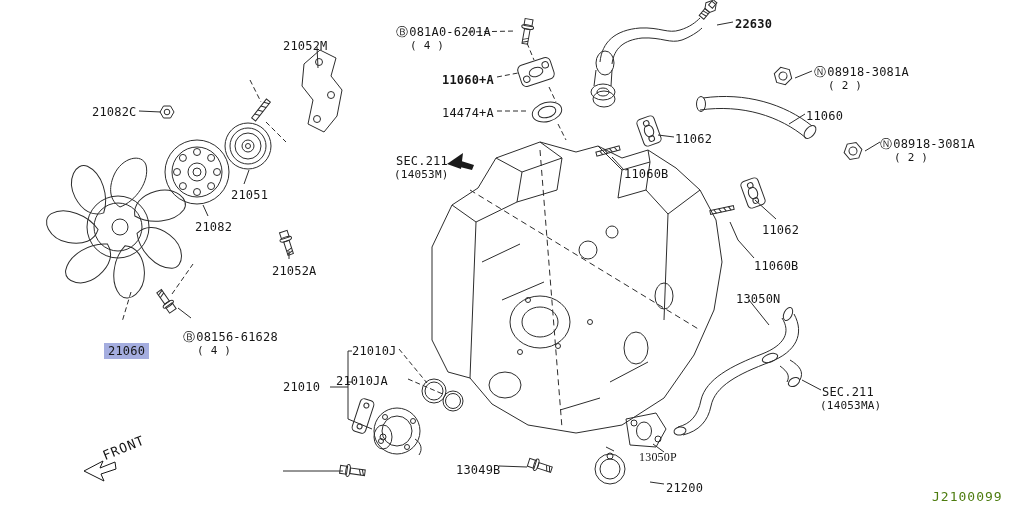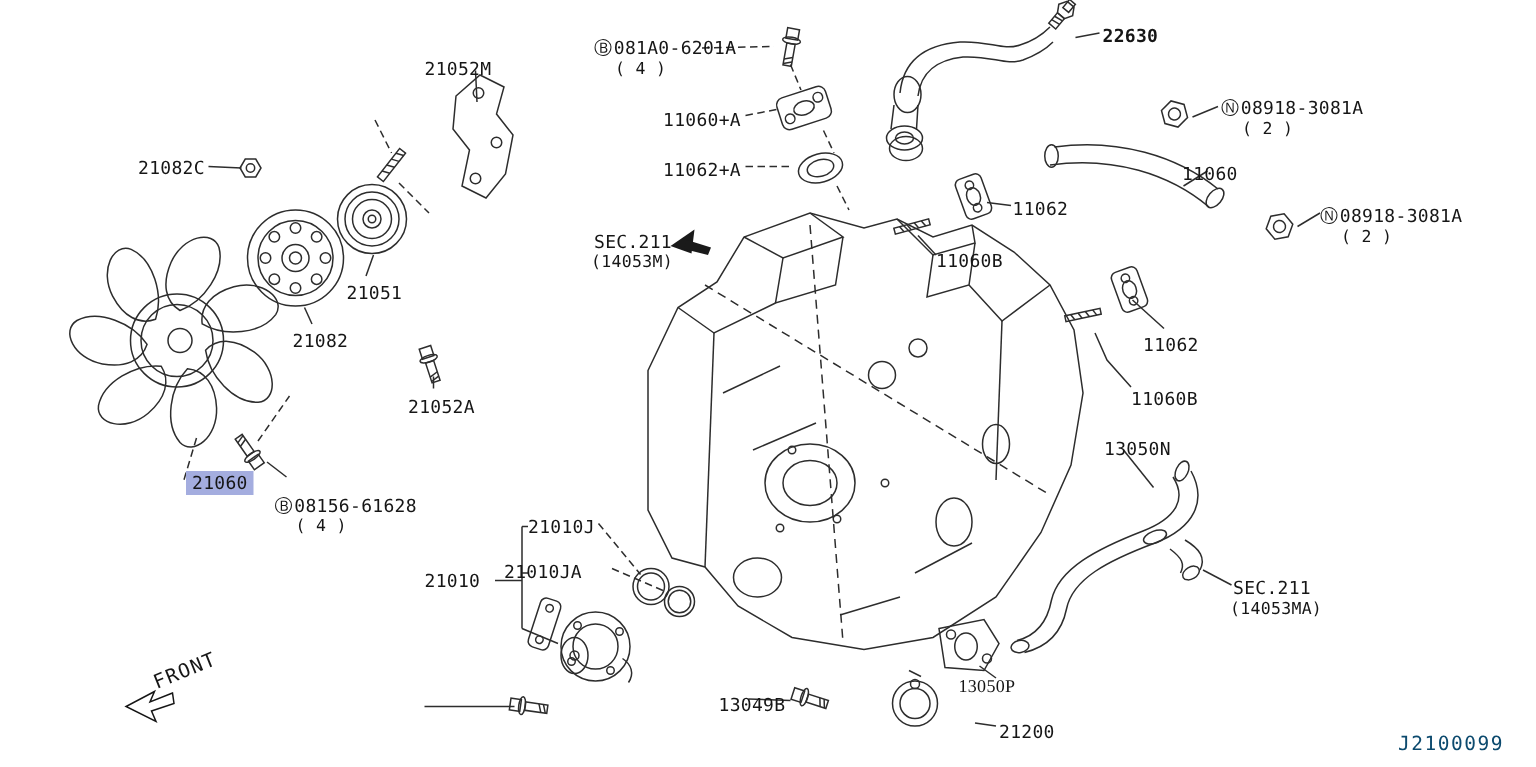--- a/index.html
+++ b/index.html
@@ -42,21 +42,21 @@
     color: #161616;
     transform: rotate(-22deg);
     transform-origin: left bottom;
   }
   .drawing-code {
     position: absolute;
     left: 932px;
     top: 489px;
     font-size: 13px;
     letter-spacing: 1px;
-    color: #0c4a6e;
+    color: #4d7c0f;
   }
 </style>
 </head>
 <body>
 
 <div class="stage">
 
   <svg width="1024" height="511" viewBox="0 0 1024 511" stroke="#2d2d2d" fill="none" stroke-width="1">
 
     <g>
@@ -358,41 +358,41 @@
 
     <g>
       <path d="M115,462 L100,468 L103,461 L84,471 L104,481 L101,474 L116,469 Z" fill="#ffffff" stroke="#161616"></path>
     </g>
   </svg>
 
   <div id="label-layer">
       <div class="part-label" style="left: 283px; top: 40px; text-align: right;"><span><span class="main">21052M</span></span></div>
       <div class="part-label" style="left: 396px; top: 26px;"><span><span class="prefix">Ⓑ</span><span class="main">081A0-6201A</span></span><div class="sub">( 4 )</div></div>
       <div class="part-label" style="left: 735px; top: 18px; font-weight: bold;"><span><span class="main">22630</span></span></div>
-      <div class="part-label" style="left: 442px; top: 74px;"><span><span class="main">11060+A</span></span></div>
+      <div class="part-label" style="left: 442px; top: 74px; font-weight: bold;"><span><span class="main">11060+A</span></span></div>
       <div class="part-label" style="left: 814px; top: 66px;"><span><span class="prefix">Ⓝ</span><span class="main">08918-3081A</span></span><div class="sub">( 2 )</div></div>
-      <div class="part-label" style="left: 442px; top: 107px;"><span><span class="main">11062+A</span></span></div>
-      <div class="part-label" style="left: 788px; top: 110px;"><span><span class="main">11060</span></span></div>
+      <div class="part-label" style="left: 442px; top: 107px;"><span><span class="main">14474+A</span></span></div>
+      <div class="part-label" style="left: 806px; top: 110px;"><span><span class="main">11060</span></span></div>
       <div class="part-label" style="left: 92px; top: 106px;"><span><span class="main">21082C</span></span></div>
       <div class="part-label" style="left: 675px; top: 133px;"><span><span class="main">11062</span></span></div>
       <div class="part-label" style="left: 880px; top: 138px;"><span><span class="prefix">Ⓝ</span><span class="main">08918-3081A</span></span><div class="sub">( 2 )</div></div>
       <div class="part-label sec" style="left: 396px; top: 155px;"><span><span class="main">SEC.211</span></span><div class="sub">(14053M)</div></div>
       <div class="part-label" style="left: 624px; top: 168px;"><span><span class="main">11060B</span></span></div>
       <div class="part-label" style="left: 231px; top: 189px; text-align: right;"><span><span class="main">21051</span></span></div>
       <div class="part-label" style="left: 195px; top: 221px;"><span><span class="main">21082</span></span></div>
       <div class="part-label" style="left: 762px; top: 224px;"><span><span class="main">11062</span></span></div>
       <div class="part-label" style="left: 272px; top: 265px;"><span><span class="main">21052A</span></span></div>
       <div class="part-label" style="left: 754px; top: 260px;"><span><span class="main">11060B</span></span></div>
       <div class="part-label" style="left: 736px; top: 293px;"><span><span class="main">13050N</span></span></div>
-      <div class="part-label hl" style="left: 104px; top: 316px; margin-left: 20px;"><span><span class="main">21060</span></span></div>
+      <div class="part-label hl" style="left: 104px; top: 345px;"><span><span class="main">21060</span></span></div>
       <div class="part-label" style="left: 183px; top: 315px; margin-top: 16px;"><span><span class="prefix">Ⓑ</span><span class="main">08156-61628</span></span><div class="sub">( 4 )</div></div>
       <div class="part-label" style="left: 352px; top: 345px;"><span><span class="main">21010J</span></span></div>
       <div class="part-label" style="left: 336px; top: 375px;"><span><span class="main">21010JA</span></span></div>
       <div class="part-label" style="left: 283px; top: 381px;"><span><span class="main">21010</span></span></div>
       <div class="part-label sec" style="left: 822px; top: 386px;"><span><span class="main">SEC.211</span></span><div class="sub">(14053MA)</div></div>
-      <div class="part-label" style="left: 456px; top: 464px; margin-left: 23px;"><span><span class="main">13049B</span></span></div>
+      <div class="part-label" style="left: 456px; top: 464px;"><span><span class="main">13049B</span></span></div>
       <div class="part-label" style="left: 639px; top: 451px; font-family: Liberation Serif, serif;"><span><span class="main">13050P</span></span></div>
       <div class="part-label" style="left: 666px; top: 482px;"><span><span class="main">21200</span></span></div>
     </div>
 
   <div class="front-label">FRONT</div>
   <div class="drawing-code">J2100099</div>
 </div>
 
 </body></html>

